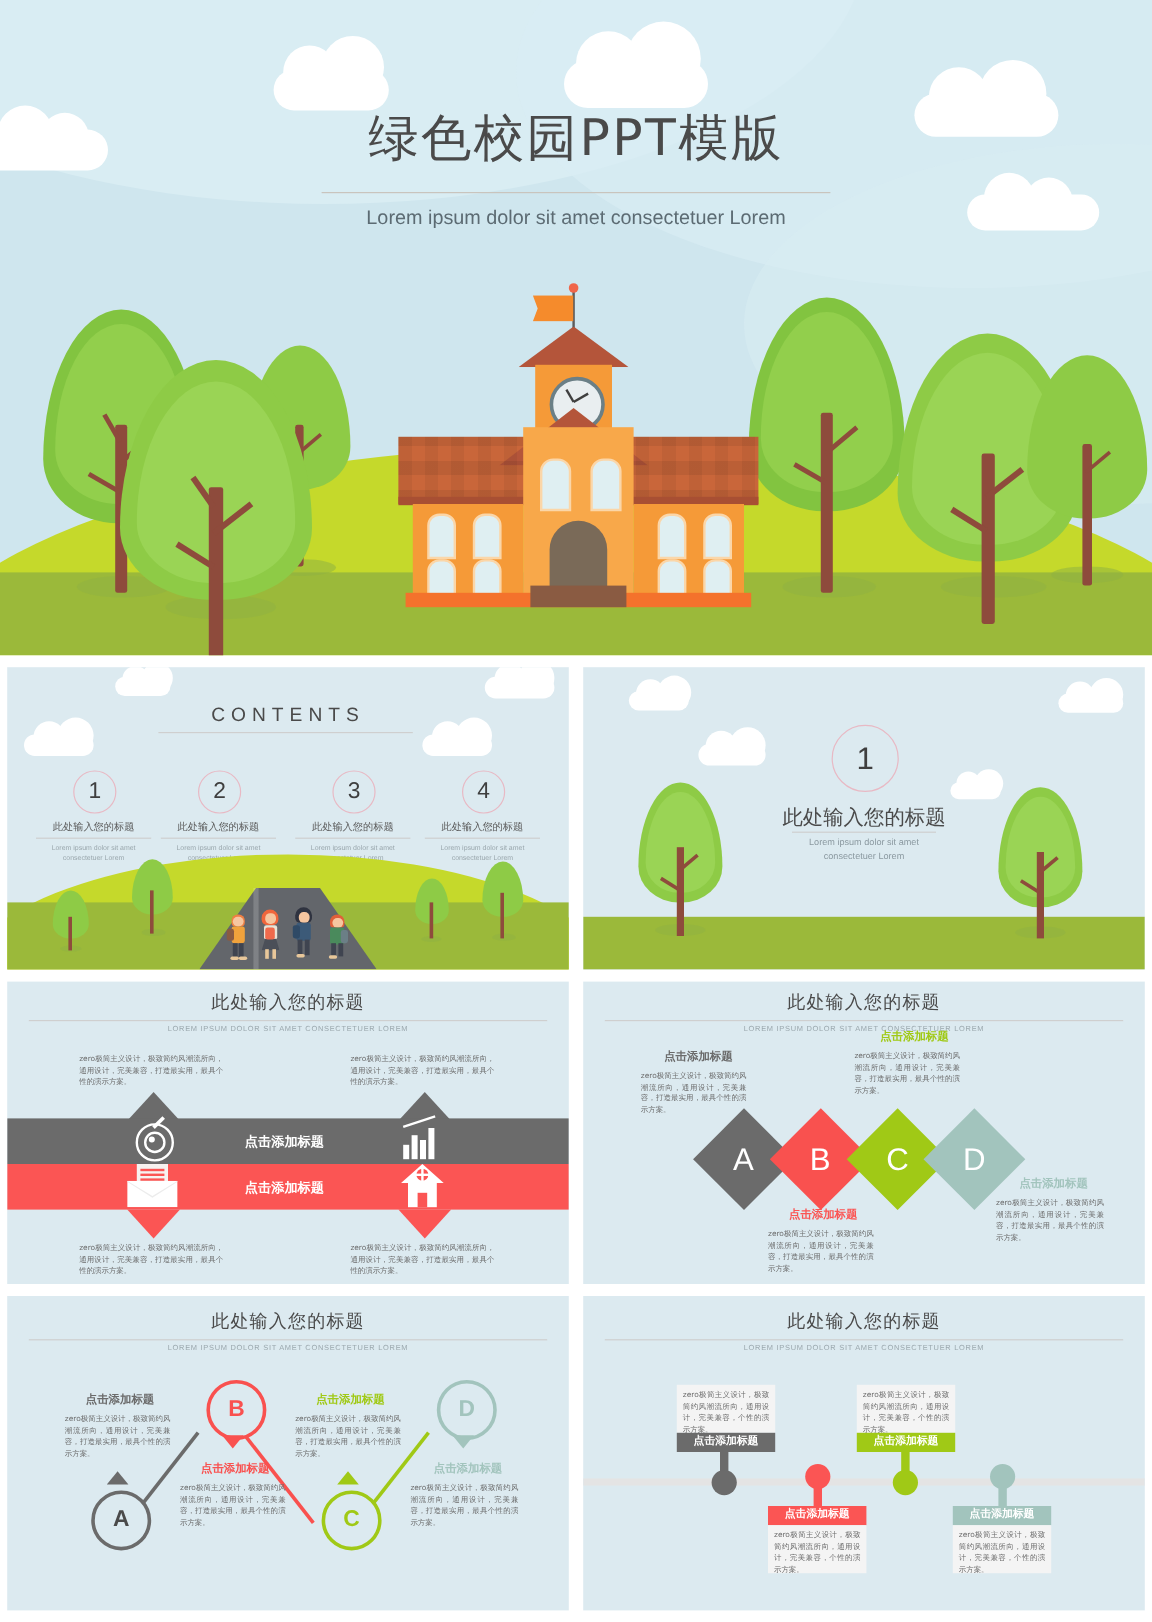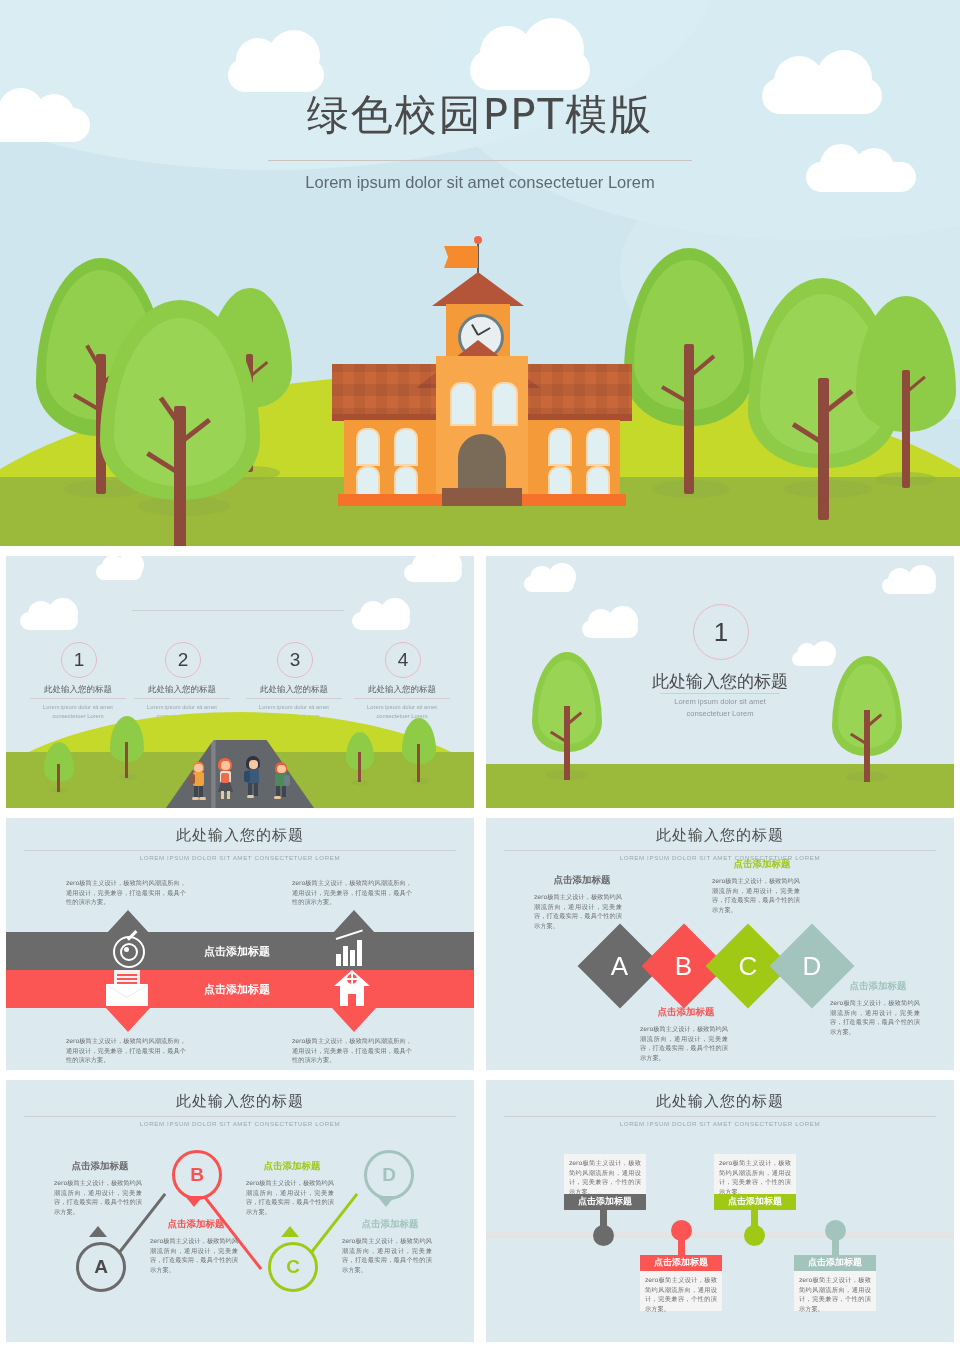--- a/index.html
+++ b/index.html
@@ -221,20 +221,21 @@
     </div>
     <div class="cloud" style="left:346px;top:56px;width:58px;height:18px;">
       <div style="position:absolute;left:8px;top:-11px;width:26px;height:26px;background:#fff;border-radius:50%;"></div>
       <div style="position:absolute;left:28px;top:-14px;width:30px;height:30px;background:#fff;border-radius:50%;"></div>
     </div>
     <div class="cloud" style="left:398px;top:8px;width:58px;height:18px;">
       <div style="position:absolute;left:8px;top:-11px;width:26px;height:26px;background:#fff;border-radius:50%;"></div>
       <div style="position:absolute;left:28px;top:-14px;width:30px;height:30px;background:#fff;border-radius:50%;"></div>
     </div>
 
+    <div style="position:absolute;left:0;top:32px;width:468px;text-align:center;font-size:16px;letter-spacing:5px;color:#4a4a4a;">CONTENTS</div>
     <div style="position:absolute;left:126px;top:54px;width:212px;height:1px;background:#cfcfcf;"></div>
 
     <div style="position:absolute;left:24px;top:86px;width:96px;">
       <div class="num-circle" style="position:relative;left:31px;top:0;">1</div>
       <div class="c-title cjk" style="position:relative;left:0;top:6px;width:96px;">此处输入您的标题</div>
       <div class="c-desc" style="position:relative;left:0;top:10px;width:96px;">Lorem ipsum dolor sit amet consectetuer Lorem</div>
     </div>
     <div style="position:absolute;left:128px;top:86px;width:96px;">
       <div class="num-circle" style="position:relative;left:31px;top:0;">2</div>
       <div class="c-title cjk" style="position:relative;left:0;top:6px;width:96px;">此处输入您的标题</div>

